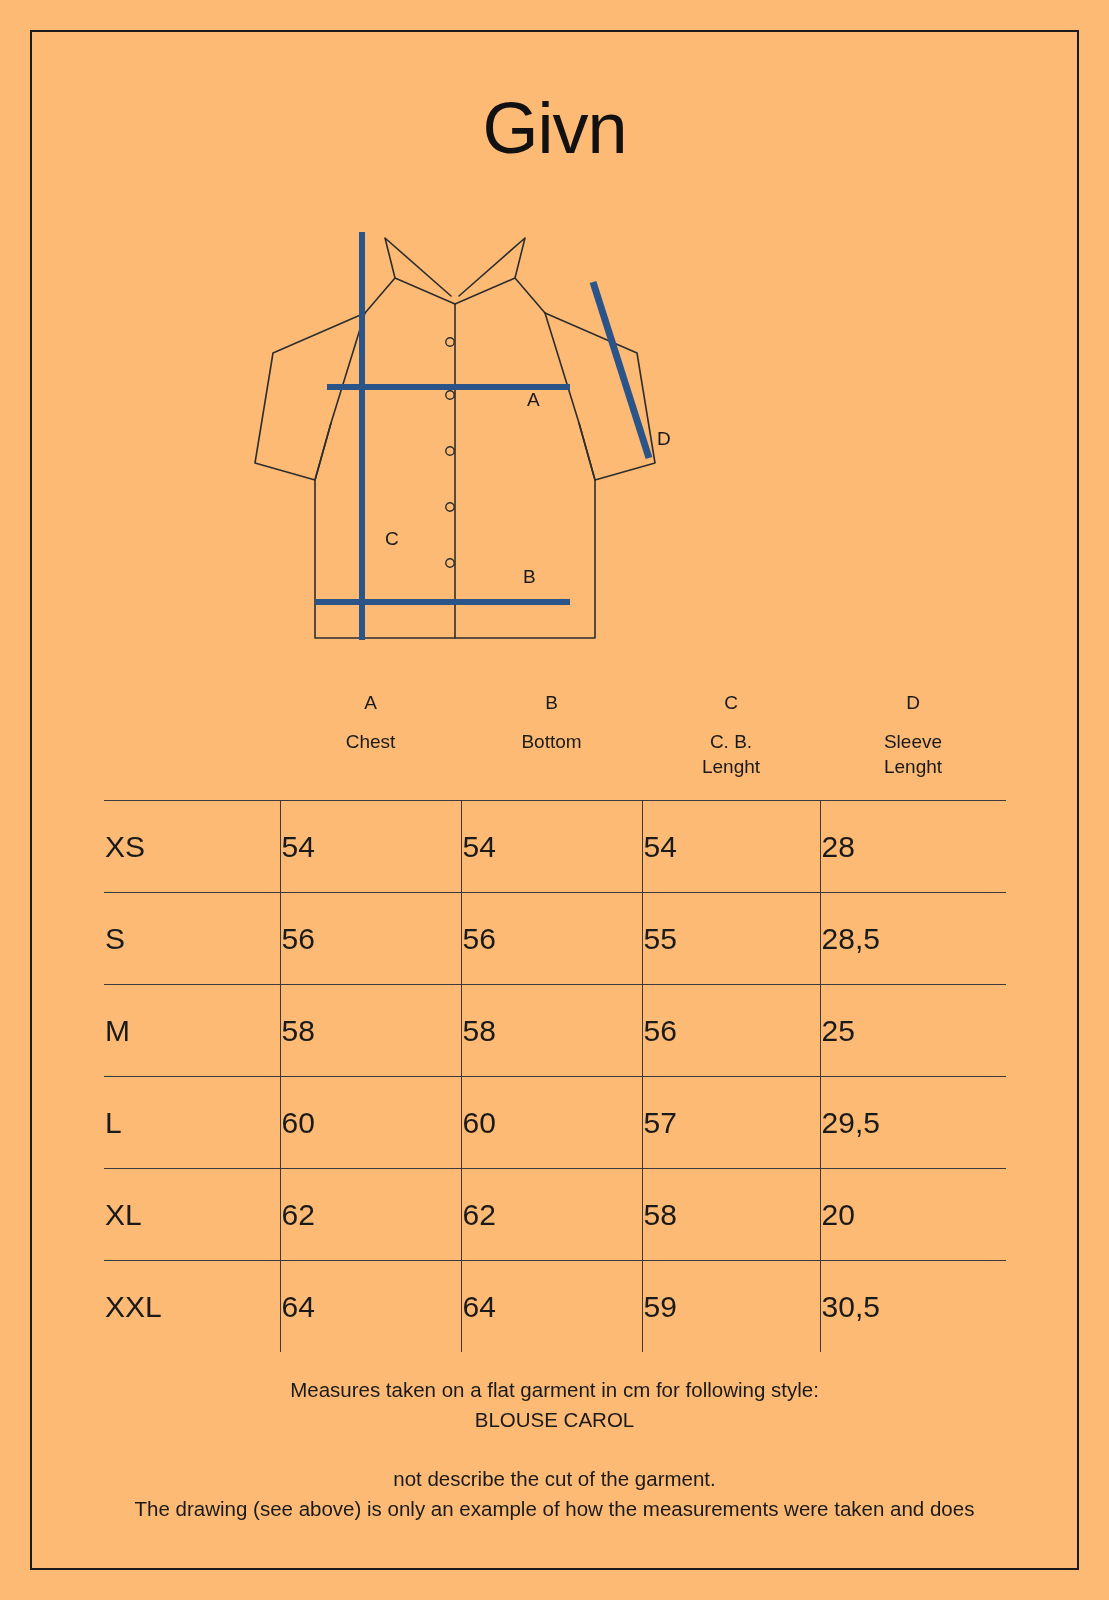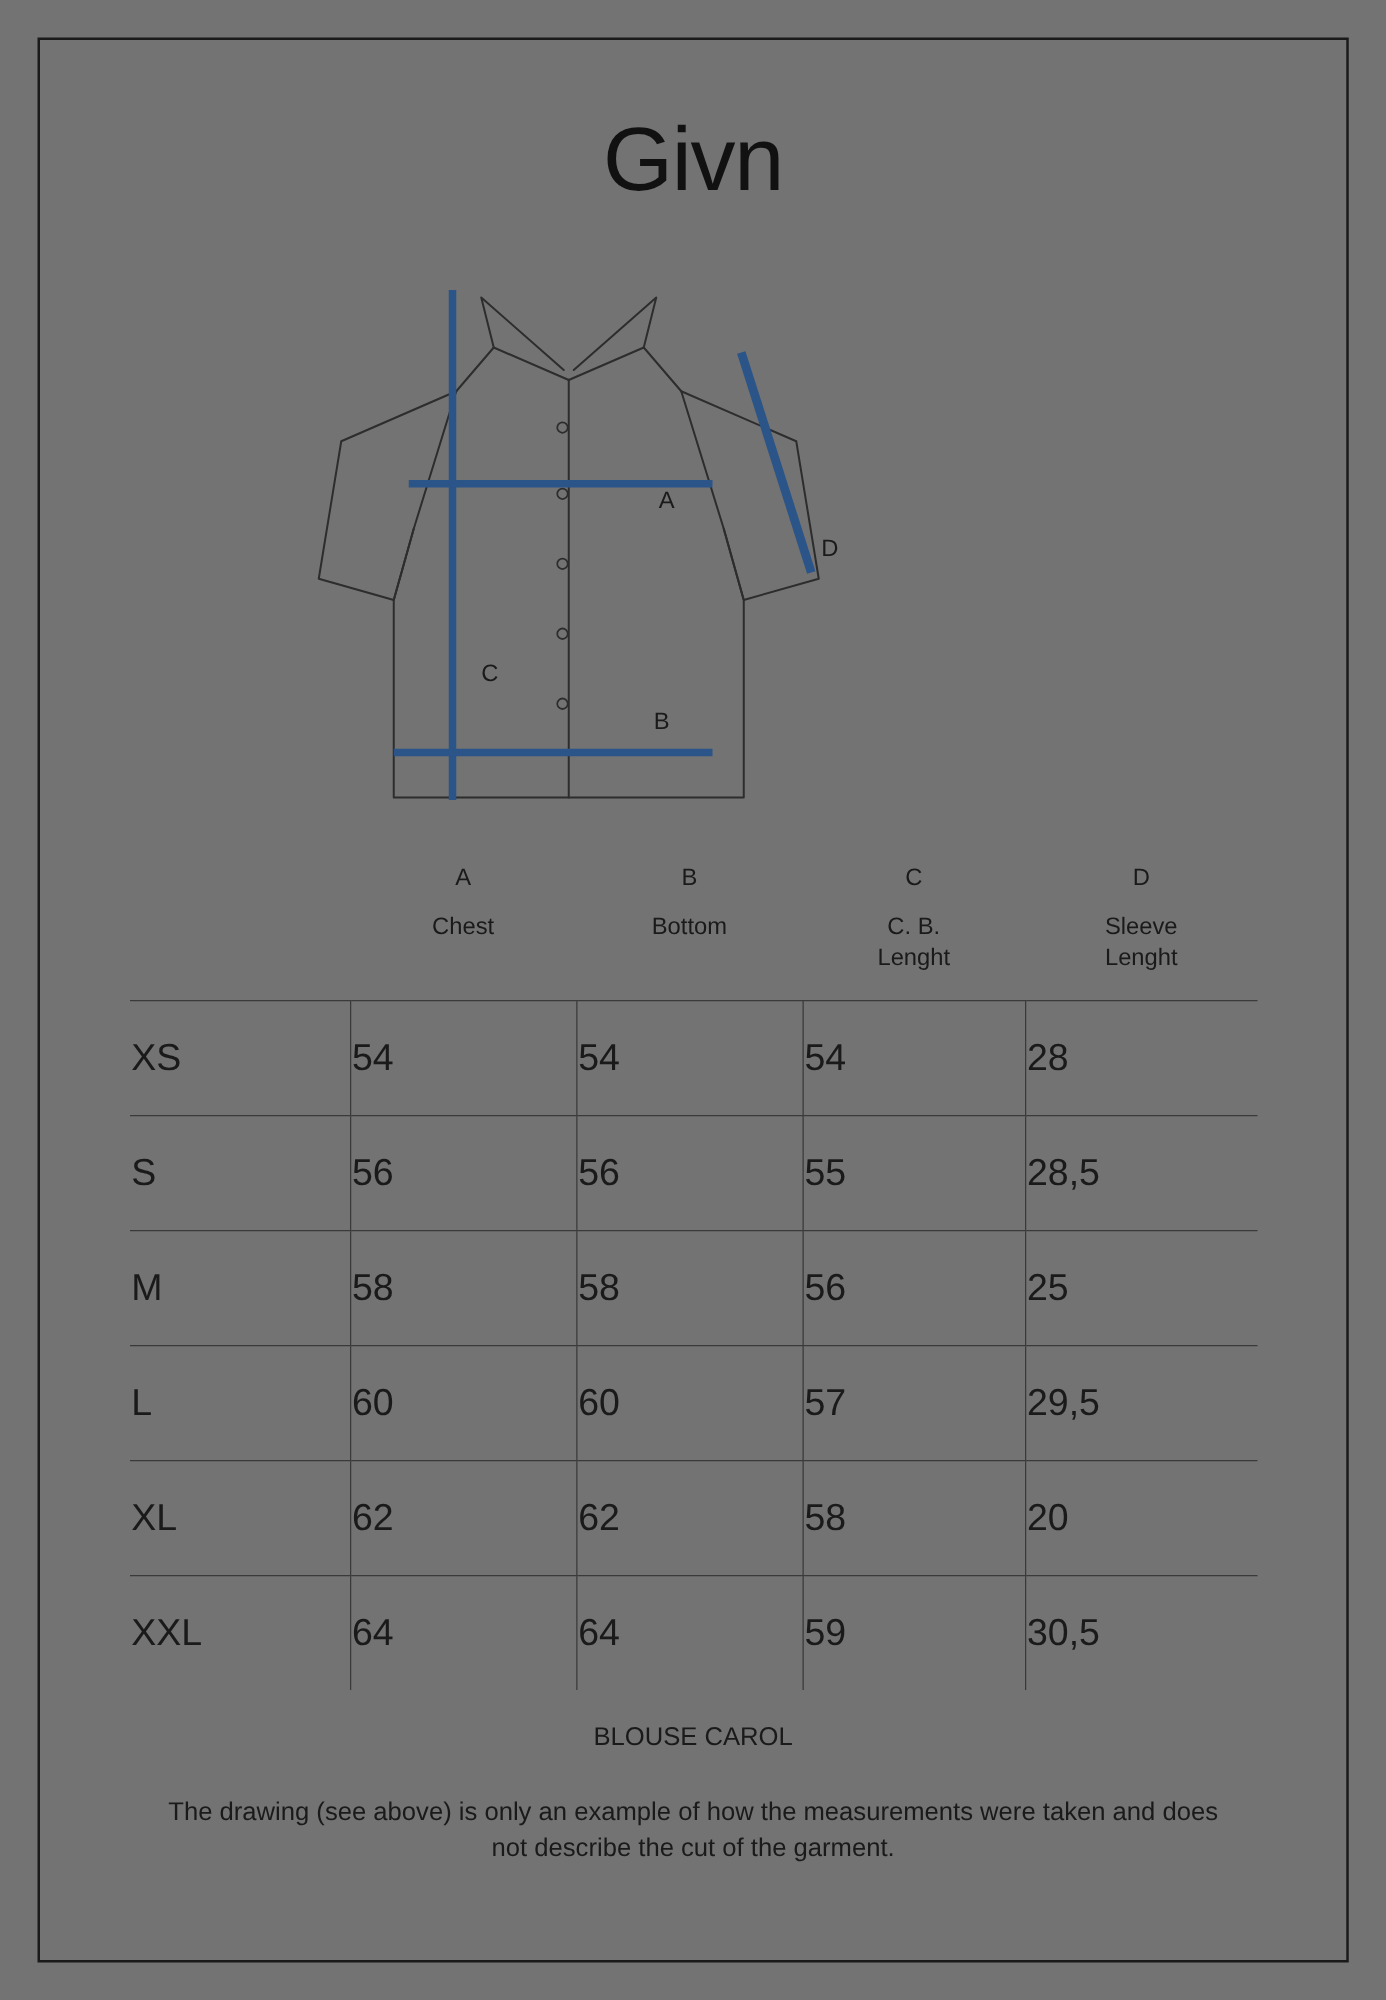--- a/index.html
+++ b/index.html
@@ -9,21 +9,21 @@
   }
   body {
     font-family: "Liberation Sans", sans-serif;
     color: #1a1a1a;
   }
   .page {
     position: relative;
     width: 1109px;
     height: 1600px;
     margin: 0 auto;
-    background: #737373;
+    background: #fdba74;
     box-sizing: border-box;
   }
   .page-frame {
     position: absolute;
     left: 30px;
     top: 30px;
     right: 30px;
     bottom: 30px;
     border: 2px solid #1a1a1a;
     box-sizing: border-box;
@@ -256,22 +256,23 @@
           <td class="v1">64</td>
           <td class="v2">64</td>
           <td class="v3">59</td>
           <td class="v4">30,5</td>
         </tr>
       </tbody>
     </table>
 
     <div class="footnotes">
       <div class="note-block">
+        <span class="note-line">Measures taken on a flat garment in cm for following style:</span>
         <span class="note-line">BLOUSE CAROL</span>
       </div>
       <div class="note-block">
+        <span class="note-line">not describe the cut of the garment.</span>
         <span class="note-line">The drawing (see above) is only an example of how the measurements were taken and does</span>
-        <span class="note-line">not describe the cut of the garment.</span>
       </div>
     </div>
 
   </div>
 </div>
 
 </body></html>

